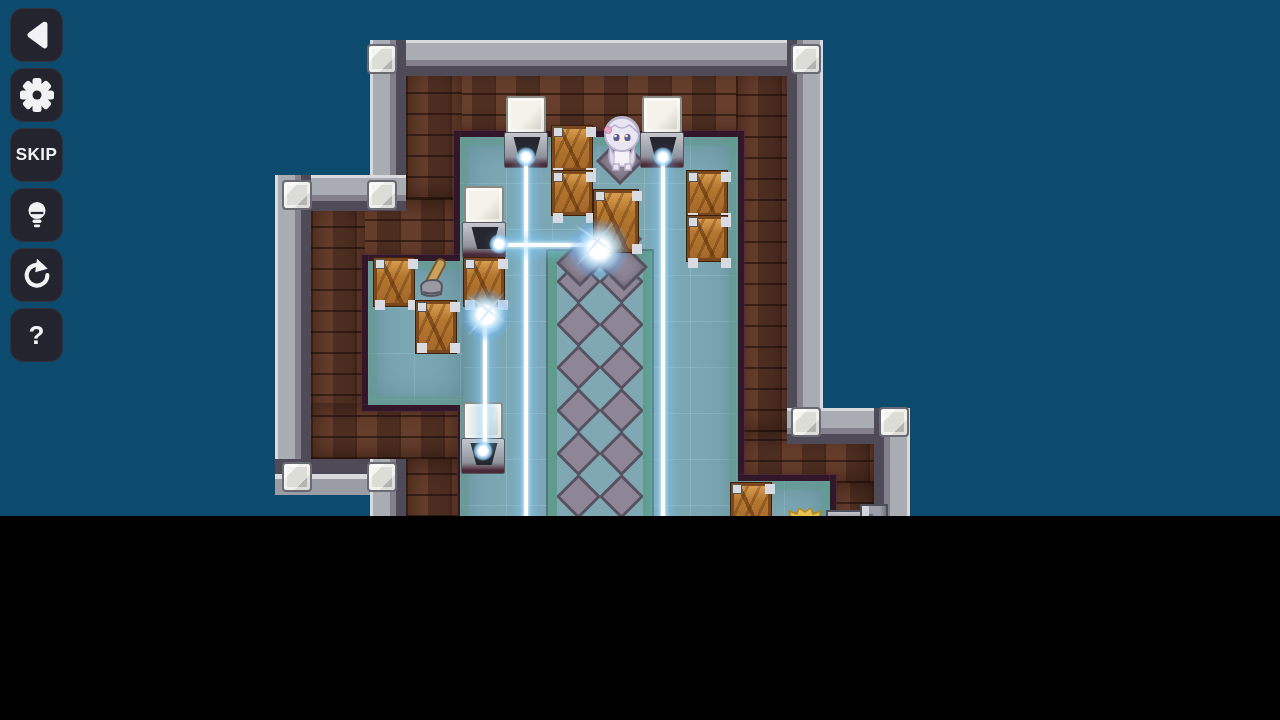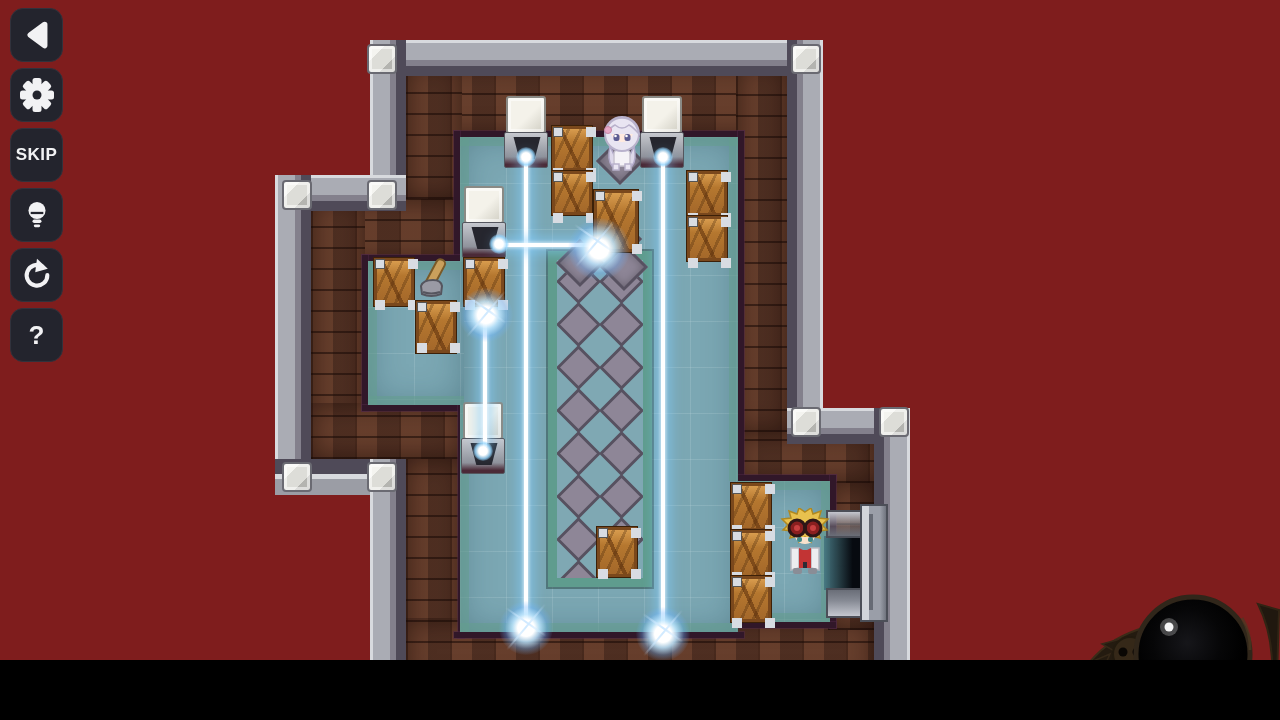--- a/index.html
+++ b/index.html
@@ -1,16 +1,16 @@
 <!DOCTYPE html>
 <html><head>
 <meta charset="utf-8">
 <style>
   html,body{margin:0;padding:0;background:#000;}
-  #stage{position:relative;width:1280px;height:660px;background:#7f1d1d;overflow:hidden;
+  #stage{position:relative;width:1280px;height:516px;background:#0c4a6e;overflow:hidden;
          font-family:"Liberation Sans",sans-serif;}
   #stage *{position:absolute;box-sizing:border-box;}
 
   
   .sbtn{left:10px;width:53px;height:54px;background:#23242d;border-radius:13px;
         border:1px solid #31323c;display:flex;align-items:center;justify-content:center;
         color:#f2f2f4;font-weight:bold;position:absolute;}
   .sbtn svg{position:static;}
   .skiptxt{position:static;font-size:17px;letter-spacing:.5px;}
   .qtxt{position:static;font-size:26px;}

